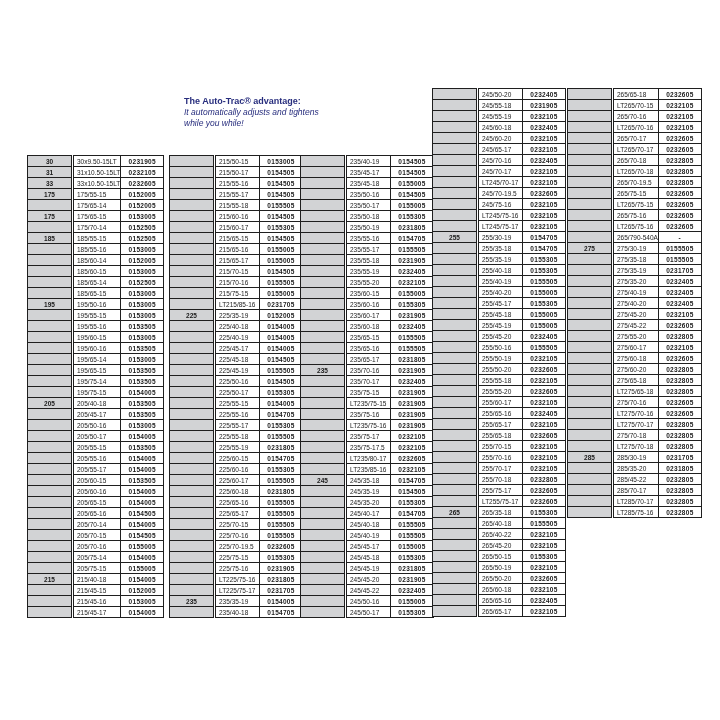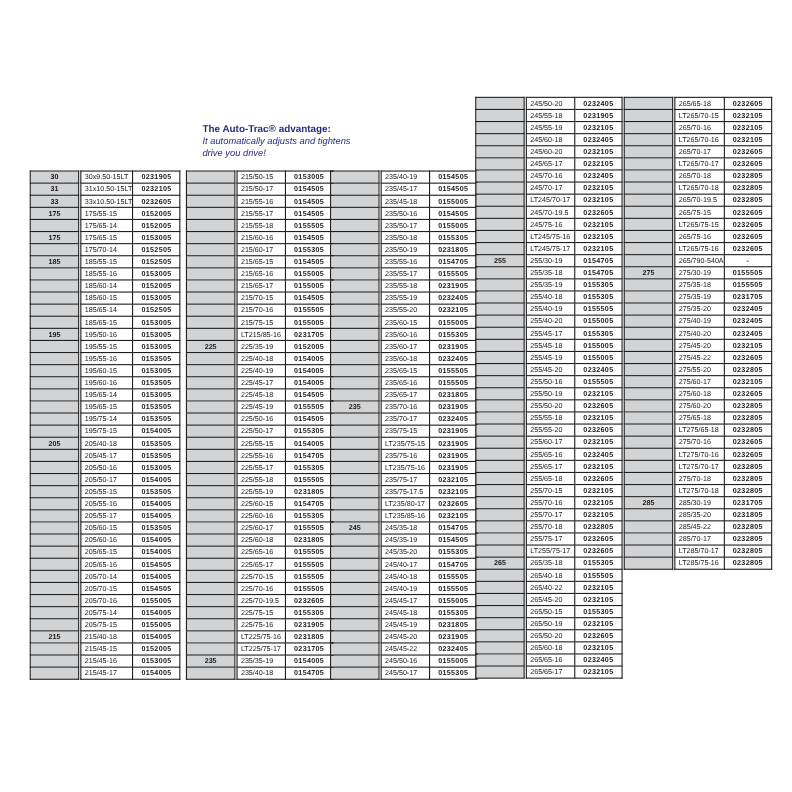--- a/index.html
+++ b/index.html
@@ -1,21 +1,21 @@
 <!DOCTYPE html>
 <html><head>
 <meta charset="utf-8">
 <style>
   html,body{margin:0;padding:0;}
   body{
     width:720px;height:720px;background:#ffffff;position:relative;
     font-family:"Liberation Sans", sans-serif;color:#1a1a1a;overflow:hidden;
   }
   .header{
-    position:absolute;left:184px;top:112px;width:180px;color:var(--accent,#272d7d);
+    position:absolute;left:184px;top:96px;width:180px;color:var(--accent,#272d7d);
     line-height:1.25;
   }
   .header .t1{font-weight:bold;font-size:9px;}
   .header .t2{font-weight:normal;font-style:italic;font-size:8.5px;}
   table.size-table{
     position:absolute;border-collapse:collapse;table-layout:fixed;
   }
   table.size-table td{
     border:1px solid var(--grid,#1f1f1f);
     height:10px;font-size:6.5px;padding:0;overflow:hidden;white-space:nowrap;
@@ -34,21 +34,21 @@
   #tbl3{left:300px;top:155px;}
   #tbl4{left:432px;top:88px;}
   #tbl5{left:567px;top:88px;}
 </style>
 </head>
 <body style="--accent: #272d7d; --lblbg: #d2d3d5; --grid: #1f1f1f;">
 
 <div class="header">
   <div class="t1">The Auto-Trac® advantage:</div>
   <div class="t2">It automatically adjusts and tightens</div>
-  <div class="t2">drive you drive!</div>
+  <div class="t2">while you while!</div>
 </div>
 
 <table id="tbl1" class="size-table">
   <colgroup>
       <col class="c-lbl">
       <col class="c-gap">
       <col class="c-size">
       <col class="c-part">
     </colgroup>
   <tbody>

